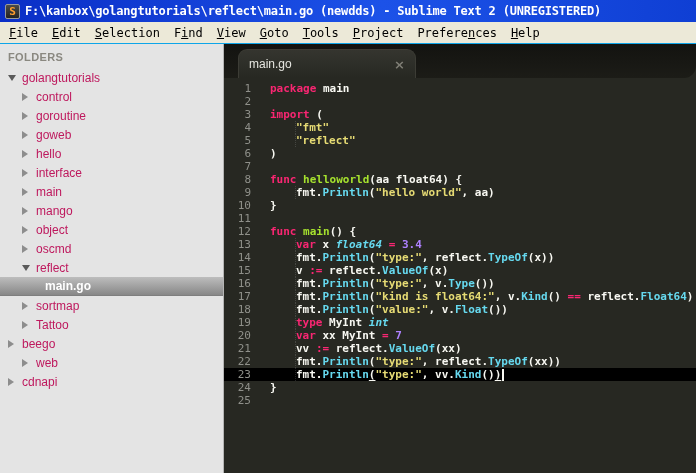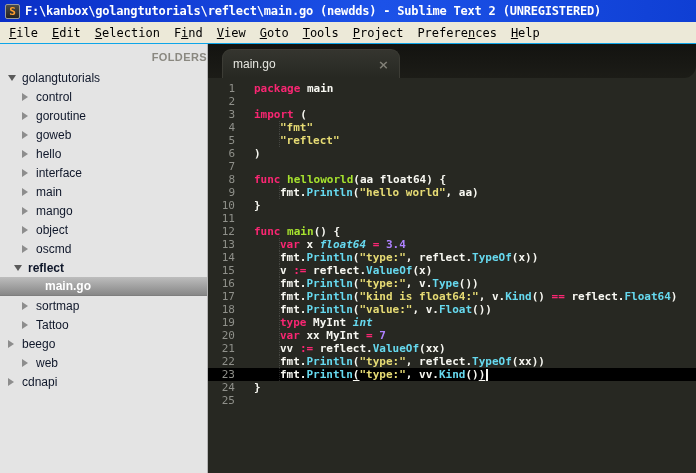--- a/index.html
+++ b/index.html
@@ -20,26 +20,26 @@
   .menubar { height:22px; flex:none; display:flex; align-items:center; padding:0 2px;
              background:#ece9d8; border-bottom:1px solid #0ea5e9; }
   .menu-item { padding:2px 7px; font:12px "DejaVu Sans Mono", monospace; color:#000;
                white-space:nowrap; cursor:default; }
   .menu-item u { text-decoration:underline; }
 
   
   .main { flex:1; display:flex; min-height:0; }
 
   
-  .sidebar { width:208px; flex:none; background:#e4e4e4; padding-top:4px; overflow:hidden;
-             border-right:1px solid #b5b5b5;text-align:right; }
+  .sidebar { width:224px; flex:none; background:#e4e4e4; padding-top:4px; overflow:hidden;
+             border-right:1px solid #b5b5b5; }
   .sidebar-header { font:bold 11px "Liberation Sans", sans-serif; color:#8a8880;
                     padding:3px 0 5px 8px; letter-spacing:0.4px; }
   .tree-row { height:19px; display:flex; align-items:center; font:12px "Liberation Sans", sans-serif;
-              color:#0f172a; white-space:nowrap; cursor:default; }
+              color:#be185d; white-space:nowrap; cursor:default; }
   .tri { width:14px; flex:none; display:flex; align-items:center; justify-content:flex-start; }
   .tri-right i { display:block; width:0; height:0; border-left:6px solid #8d8d8d;
                  border-top:4px solid transparent; border-bottom:4px solid transparent; }
   .tri-down i  { display:block; width:0; height:0; border-top:6px solid #5a5a5a;
                  border-left:4px solid transparent; border-right:4px solid transparent; }
   .tree-row.selected { background:linear-gradient(#bdbdbd,#878787); color:#fff; font-weight:bold;
                        border-bottom:1px solid #7e7e7e; }
 
   
   .editor { flex:1; min-width:0; background:#272822; display:flex; flex-direction:column; }
@@ -153,21 +153,21 @@
               <i></i>
             </span>
             <span class="tree-label">object</span>
           </div>
           <div class="tree-row" style="padding-left: 22px;">
             <span class="tri tri-right">
               <i></i>
             </span>
             <span class="tree-label">oscmd</span>
           </div>
-          <div class="tree-row" style="padding-left: 14px; font-weight: bold;">
+          <div class="tree-row" style="padding-left: 22px;">
             <span class="tri tri-down">
               <i></i>
             </span>
             <span class="tree-label">reflect</span>
           </div>
           <div class="tree-row selected" style="padding-left: 45px;">
             <span class="tree-label">main.go</span>
           </div>
           <div class="tree-row" style="padding-left: 22px;">
             <span class="tri tri-right">

